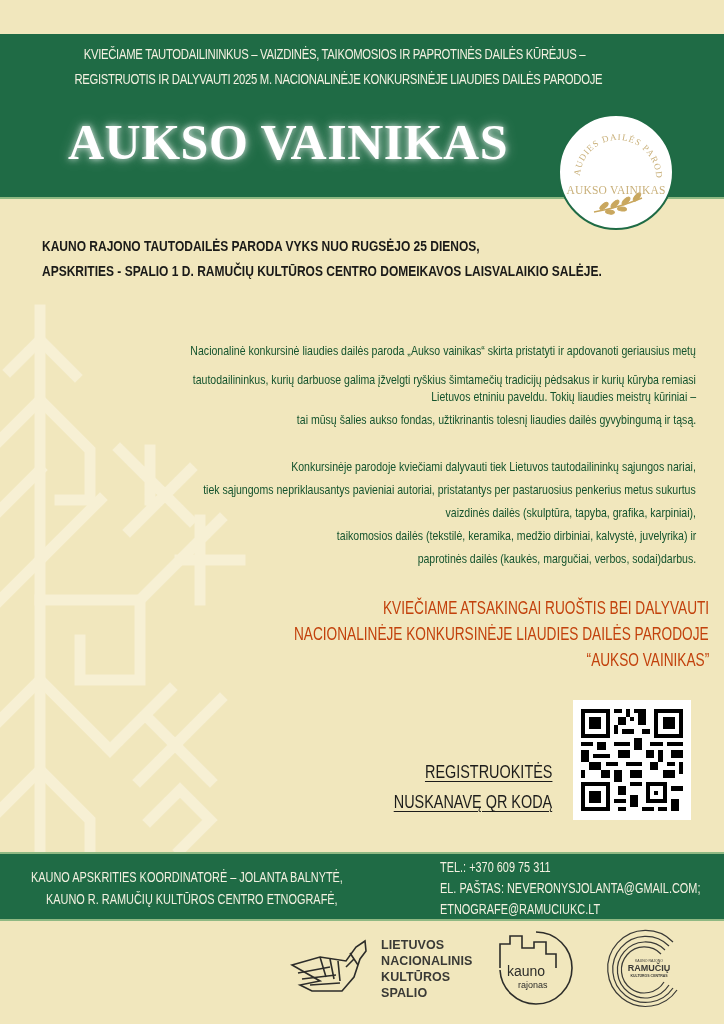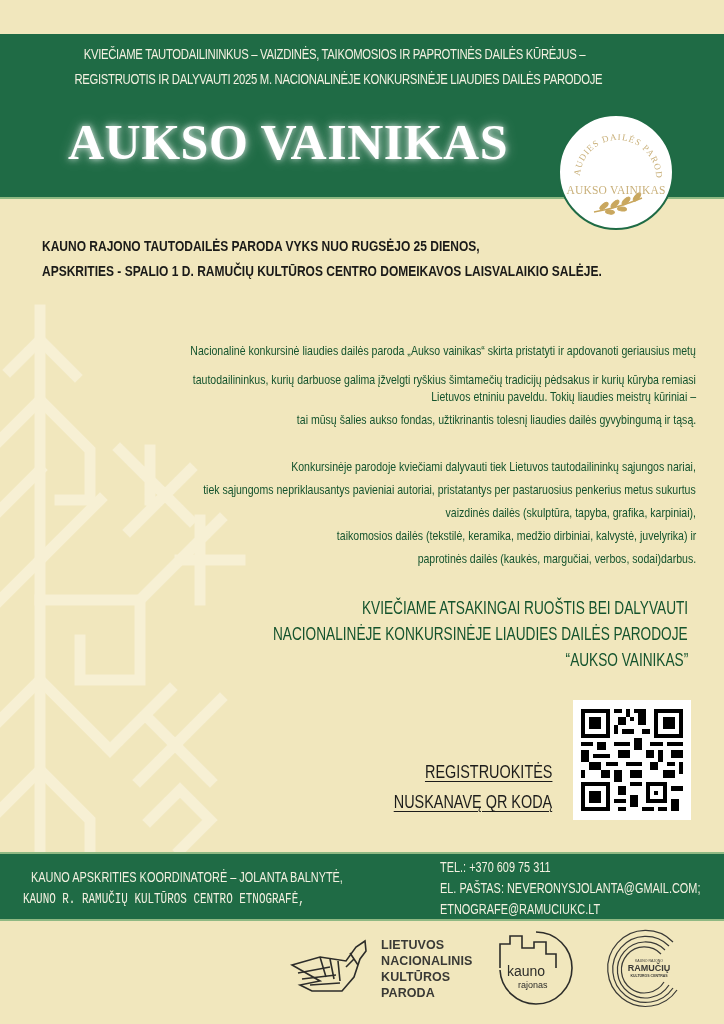--- a/index.html
+++ b/index.html
@@ -43,22 +43,22 @@
     position: absolute; left: 42px; font-weight: bold; font-size: 15px;
     white-space: nowrap; color: #1a1a18;
   }
   .event-line span { display: inline-block; transform: scaleX(0.80); transform-origin: left center; }
   .para {
     position: absolute; right: 28px; text-align: right; font-size: 13.2px;
     white-space: nowrap; color: #14532d;
   }
   .para span { display: inline-block; transform: scaleX(0.80); transform-origin: right center; }
   .cta-line {
-    position: absolute; right: 36px; text-align: right; font-size: 17.5px;
-    white-space: nowrap; color: #14532d;
+    position: absolute; right: 15px; text-align: right; font-size: 17.5px;
+    white-space: nowrap; color: #c2410c;
   }
   .cta-line span { display: inline-block; transform: scaleX(0.78); transform-origin: right center; }
   .register-line {
     position: absolute; right: 172px; text-align: right; font-size: 18.5px;
     font-weight: normal; white-space: nowrap; color: #1d1d1b;
   }
   .register-line span { display: inline-block; transform: scaleX(0.78); transform-origin: right center; text-decoration: underline; text-underline-offset: 3px; }
   .qr {
     position: absolute; left: 573px; top: 700px; width: 118px; height: 120px;
     background: #ffffff;
@@ -197,37 +197,37 @@
         <rect x="24" y="24" width="2" height="3"></rect>
       <rect x="11" y="26" width="2" height="1"></rect>
     </g>
     <rect x="19" y="21" width="3" height="3" fill="#fff"></rect>
     <rect x="20" y="22" width="1" height="1" fill="#000"></rect>
   </svg>
 </div>
 
 <div class="footer-band"></div>
 <div class="foot-line" style="left:31px; top:869px;"><span>KAUNO APSKRITIES KOORDINATORĖ – JOLANTA BALNYTĖ,</span></div>
-<div class="foot-line" style="left:23px; top:891px;font-family:Liberation Mono, monospace;"><span>KAUNO R. RAMUČIŲ KULTŪROS CENTRO ETNOGRAFĖ,</span></div>
+<div class="foot-line" style="left:46px; top:891px;"><span>KAUNO R. RAMUČIŲ KULTŪROS CENTRO ETNOGRAFĖ,</span></div>
 <div class="foot-line" style="left:440px; top:859px;"><span>TEL.: +370 609 75 311</span></div>
 <div class="foot-line" style="left:440px; top:880px;"><span>EL. PAŠTAS: NEVERONYSJOLANTA@GMAIL.COM;</span></div>
 <div class="foot-line" style="left:440px; top:901px;"><span>ETNOGRAFE@RAMUCIUKC.LT</span></div>
 
 <div class="logos">
   <svg style="position:absolute; left:290px; top:12px;" width="82" height="60" viewBox="0 0 82 60">
     <g fill="none" stroke="#2d2d2a" stroke-width="1.6">
       <path d="M2 28 L30 20 L56 24 L66 10 L75 4 L76 14 L70 22 L64 40 L52 54 L22 54 L10 48 L30 44 Z"></path>
       <path d="M8 36 L40 30 M12 42 L46 38 M20 48 L50 46 M60 16 L68 28 M56 30 L64 22"></path>
       <path d="M30 20 L36 40 M40 22 L44 42 M48 24 L50 44"></path>
     </g>
   </svg>
   <div class="lnkc-text" style="top:13px;">LIETUVOS</div>
   <div class="lnkc-text" style="top:29px;">NACIONALINIS</div>
   <div class="lnkc-text" style="top:45px;">KULTŪROS</div>
-  <div class="lnkc-text" style="top:61px;">PARODA</div>
+  <div class="lnkc-text" style="top:61px;">SPALIO</div>
 
   <svg style="position:absolute; left:496px; top:5px;" width="82" height="78" viewBox="0 0 82 78">
     <g fill="none" stroke="#2d2d2a" stroke-width="1.6">
       <path d="M40 2 A36 36 0 0 1 76 38 A36 36 0 0 1 40 74 A36 36 0 0 1 4 40"></path>
       <path d="M4 38 L4 14 L14 14 L14 6 L26 6 L26 18 L38 18 L38 12 L50 12 L50 24 L60 24 L60 38"></path>
     </g>
     <text x="11" y="46" font-family="Liberation Sans, DejaVu Sans, sans-serif" font-size="14" fill="#2d2d2a">kauno</text>
     <text x="22" y="58" font-family="Liberation Sans, DejaVu Sans, sans-serif" font-size="9" fill="#2d2d2a">rajonas</text>
   </svg>
 

